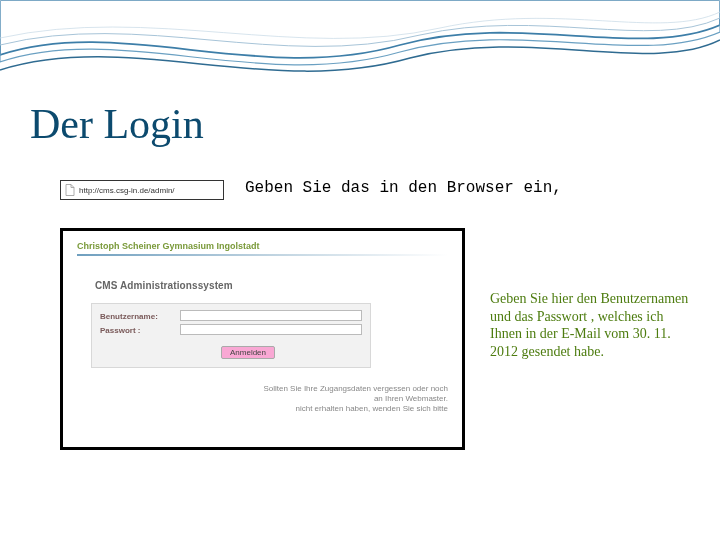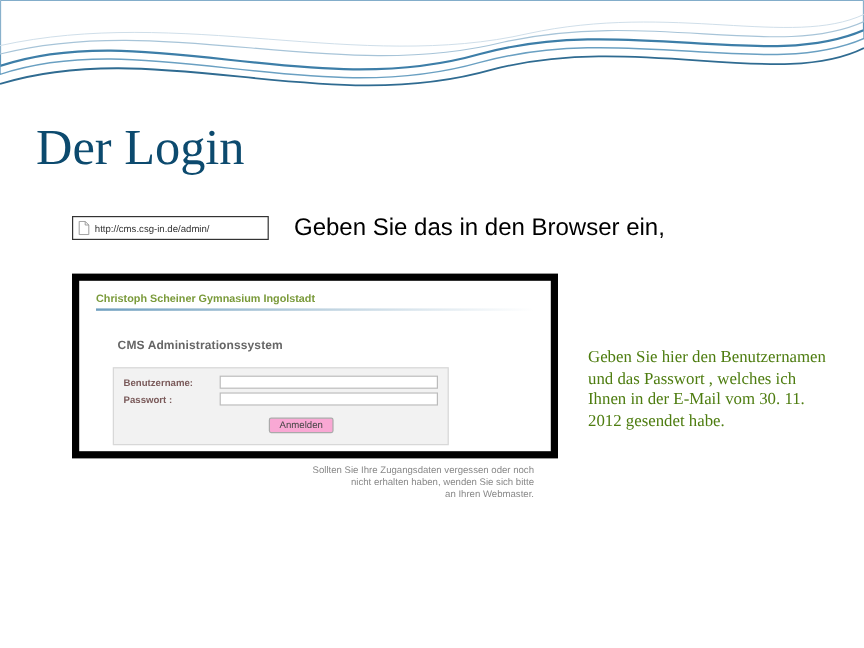--- a/index.html
+++ b/index.html
@@ -67,34 +67,34 @@
     overflow: hidden;
     font-family: Arial, sans-serif;
     font-size: 8px;
   }
 
   
   .instr1 {
     position: absolute;
     top: 178px;
     left: 245px;
-    font-size: 20px;
+    font-size: 16px;
     color: #000;
     line-height: 1.25;
-    font-family: Liberation Sans, sans-serif;
+    font-family: Liberation Mono, monospace;
   }
 
   
   .cms-box {
     position: absolute;
     top: 228px;
     left: 60px;
     width: 405px;
-    height: 154px;
-    border: 6px solid #000000;
+    height: 222px;
+    border: 3px solid #000000;
     background: #fff;
     padding: 10px 14px 8px 14px;
     box-sizing: border-box;
     font-family: Verdana, Arial, sans-serif;
   }
   .cms-header {
     color: #7a9a3a;
     font-size: 9px;
     font-weight: 600;
     padding-bottom: 2px;
@@ -217,18 +217,18 @@
       <div class="lbl">Passwort :</div>
       <div class="fld"></div>
     </div>
     <div class="login-submit-row">
       <span class="login-submit">Anmelden</span>
     </div>
   </div>
 
   <div class="cms-footer">
     <div>Sollten Sie Ihre Zugangsdaten vergessen oder noch</div>
+    <div>an Ihren Webmaster.</div>
     <div>nicht erhalten haben, wenden Sie sich bitte</div>
-    <div>an Ihren Webmaster.</div>
   </div>
 </div>
 
 <div class="instr2">Geben Sie hier den Benutzernamen und das Passwort , welches ich Ihnen in der E-Mail vom 30. 11. 2012 gesendet habe.</div>
 
 </body></html>

